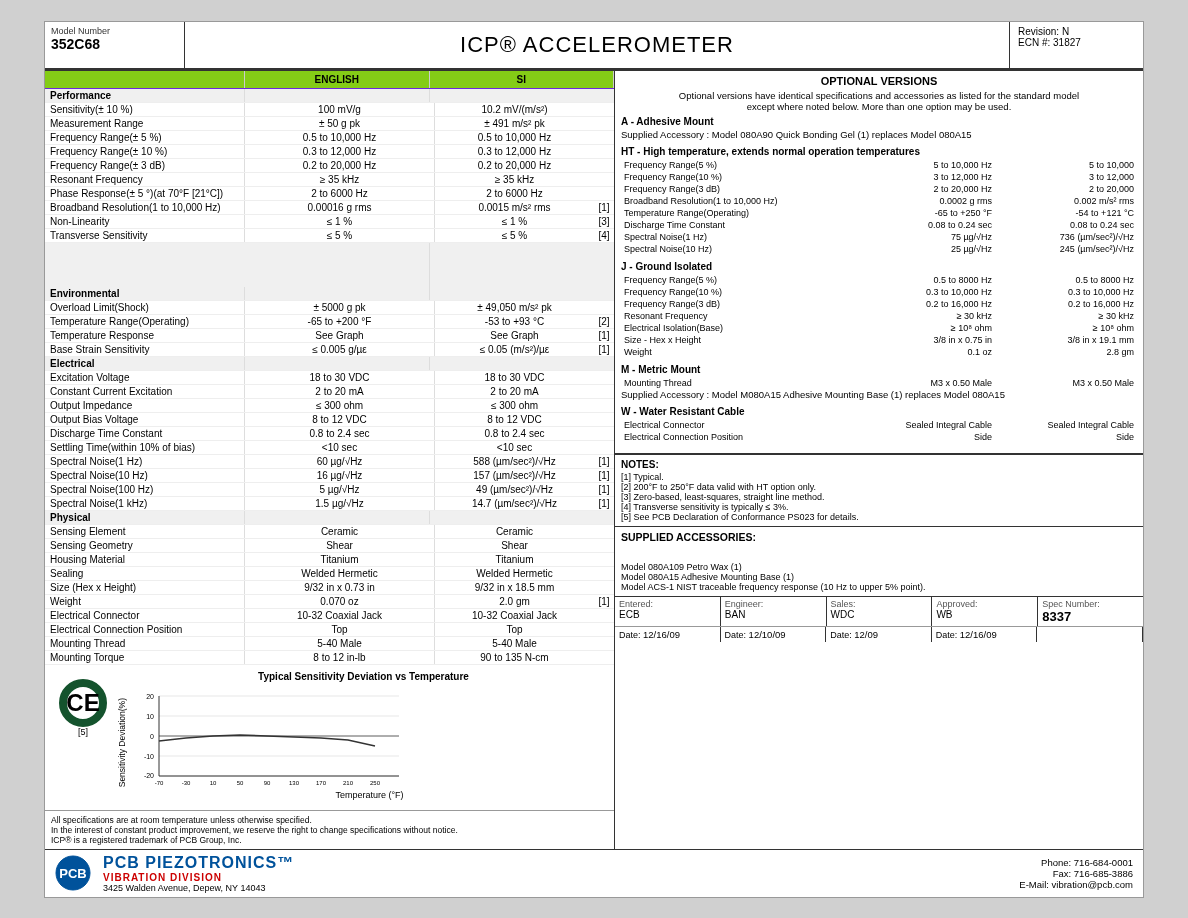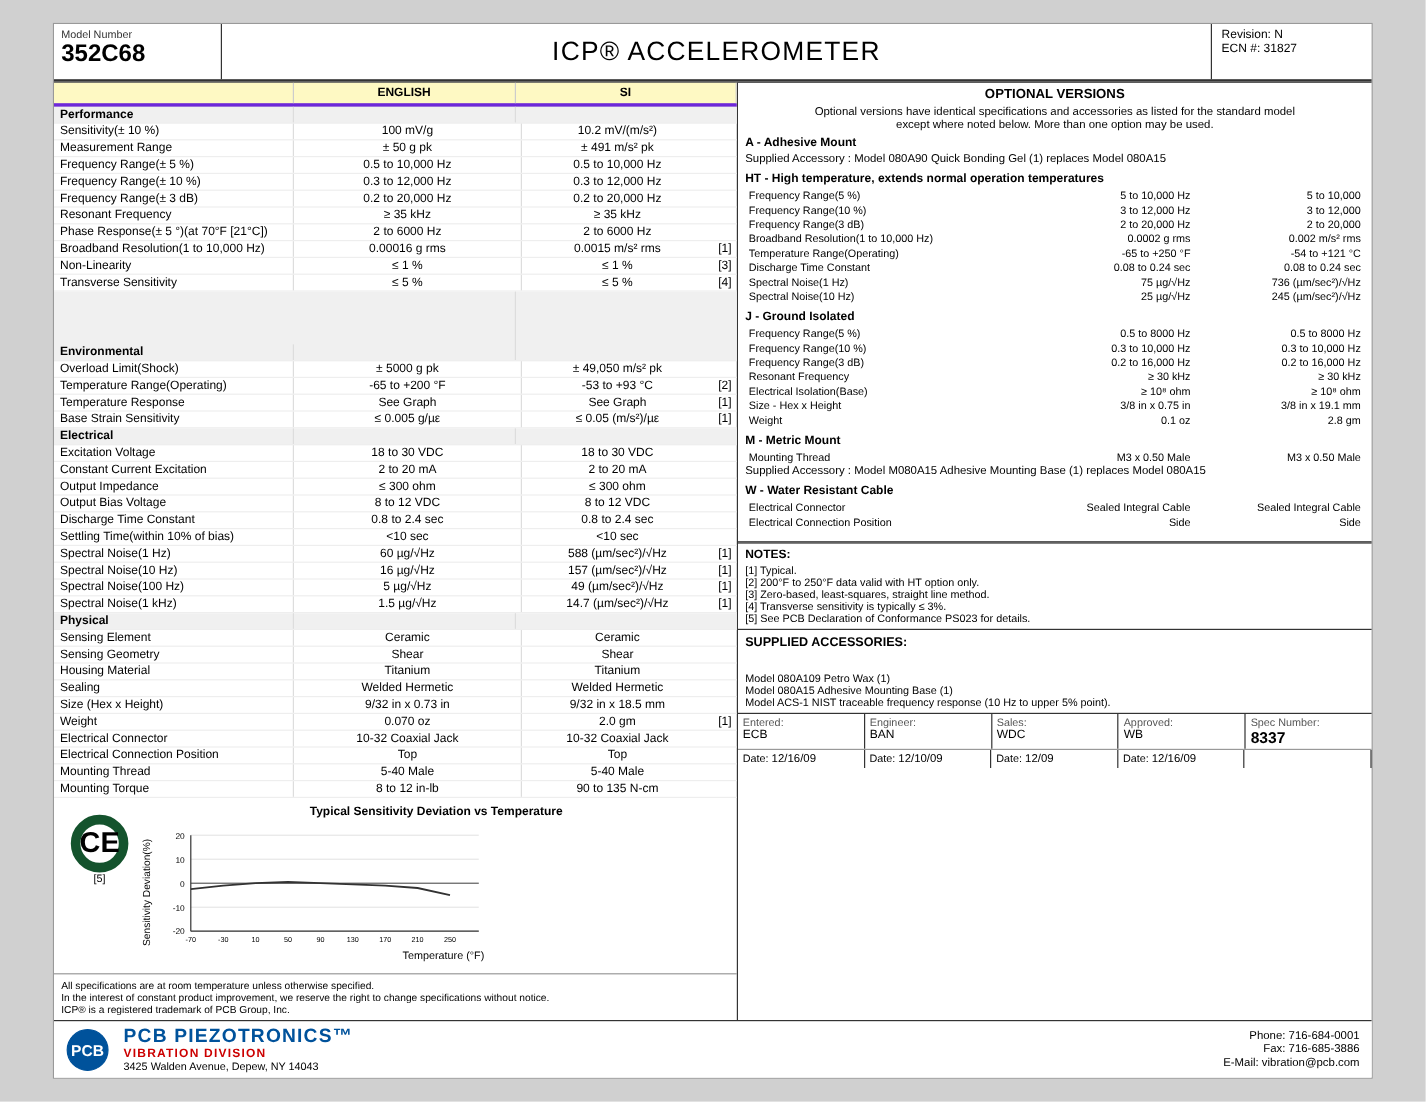--- a/index.html
+++ b/index.html
@@ -23,21 +23,21 @@
       display: flex;
       border-bottom: 2px solid #333;
     }
     .header-left {
       width: 140px;
       border-right: 1px solid #333;
       padding: 4px 6px;
       font-size: 10px;
     }
     .header-left .model-label { font-size: 9px; color: #333; }
-    .header-left .model-number { font-size: 20px; font-weight: bold; }
+    .header-left .model-number { font-size: 14px; font-weight: bold; }
     .header-center {
       flex: 1;
       text-align: center;
       padding: 10px;
     }
     .header-center h1 {
       font-size: 22px;
       font-weight: normal;
       letter-spacing: 1px;
     }
@@ -53,22 +53,22 @@
       border-top: 1px solid #333;
     }
     
     .specs-col {
       width: 570px;
       border-right: 1px solid #333;
     }
     
     .col-headers {
       display: flex;
-      border-bottom: 3px solid #6d28d9;
-      background: #fef9c3;
+      border-bottom: 1px solid #6d28d9;
+      background: #84cc16;
     }
     .col-headers .param-header {
       width: 200px;
       padding: 3px 5px;
       font-weight: bold;
       font-size: 10px;
       border-right: 1px solid #ccc;
     }
     .col-headers .eng-header, .col-headers .si-header {
       flex: 1;

